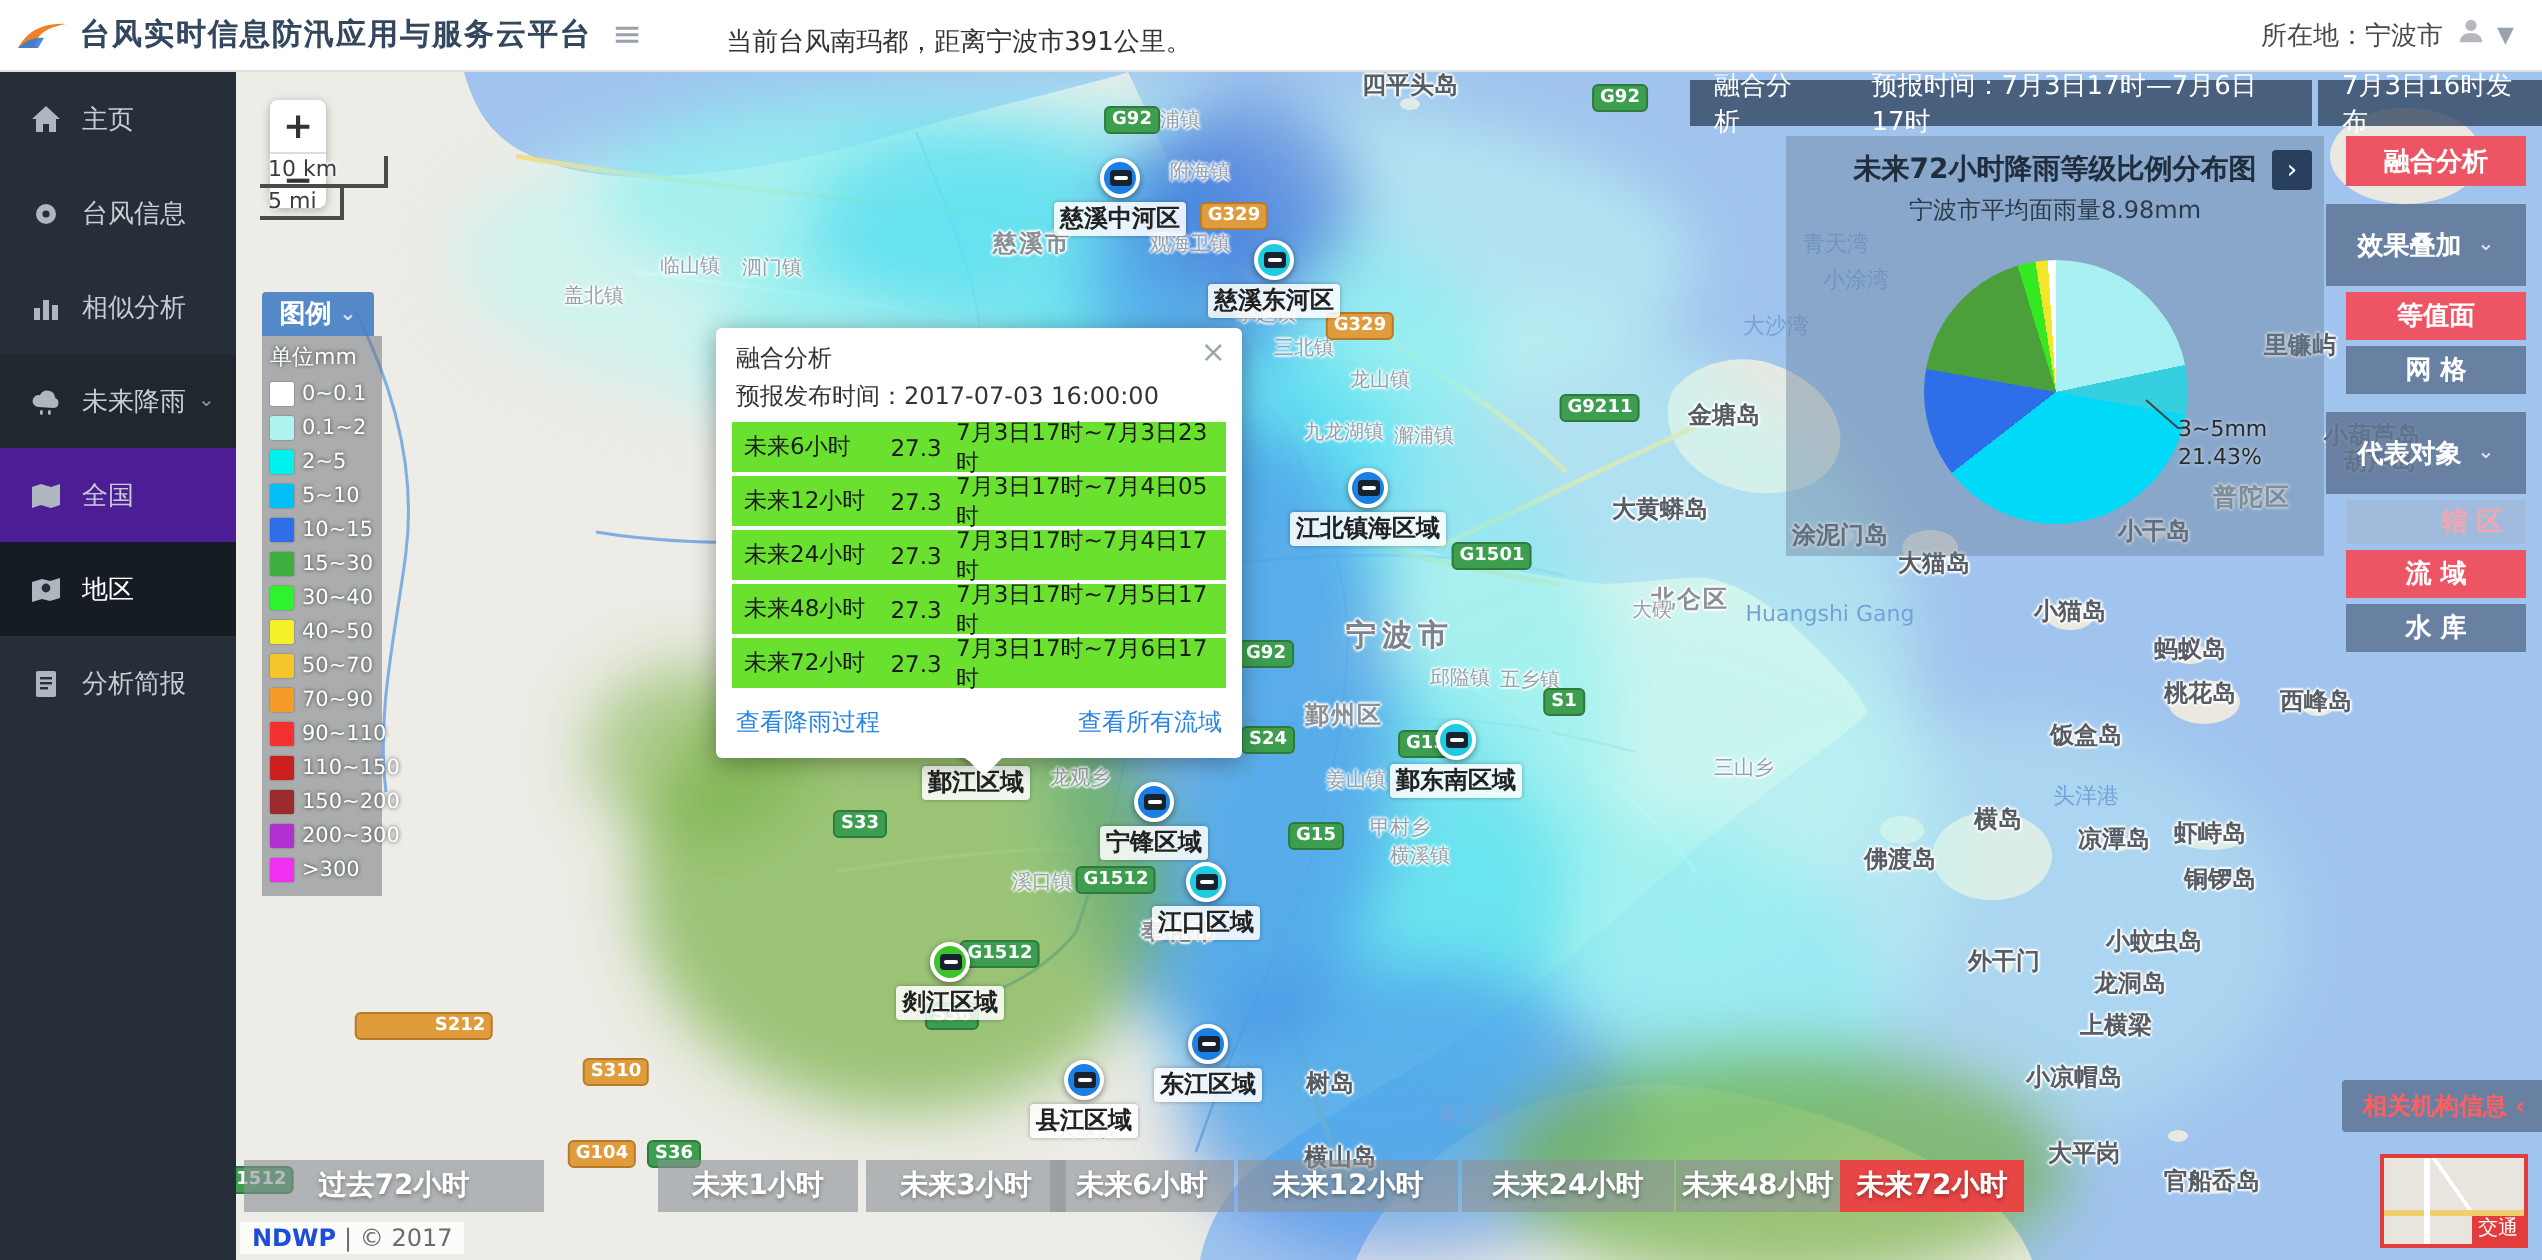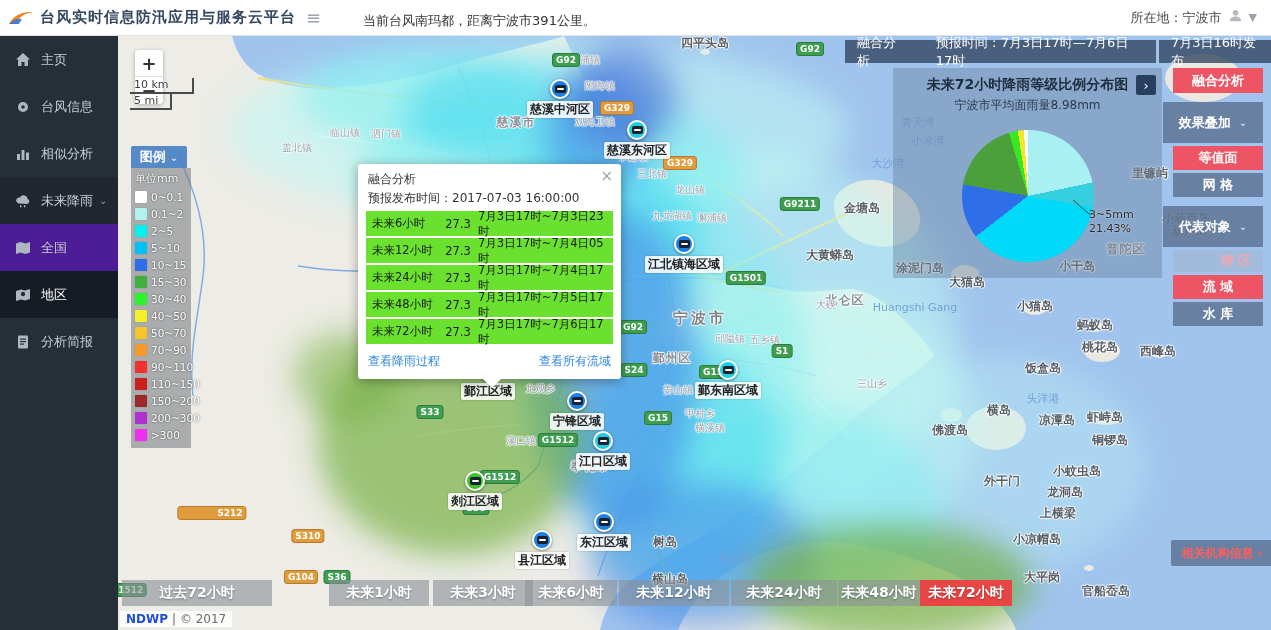--- a/index.html
+++ b/index.html
@@ -490,20 +490,23 @@
             <div class="c3">7月3日17时~7月6日17时</div>
           </div>
         </div>
       <div class="popup-links">
         <span class="plink">查看降雨过程</span>
         <span class="plink">查看所有流域</span>
       </div>
     </div>
 
     <div class="org-btn">相关机构信息 ‹</div>
+    <div class="minimap">
+      <span class="minimap-tag">交通</span>
+    </div>
 
     <div class="copyright">
       <span class="brand">NDWP</span><span class="suffix">| © 2017</span>
     </div>
   <div class="time-btn" style="left: 4px; width: 150px;">过去72小时</div>
       <div class="time-btn" style="left: 211px; width: 100px;">未来1小时</div>
       <div class="time-btn" style="left: 315px; width: 100px;">未来3小时</div>
       <div class="time-btn" style="left: 407px; width: 92px;">未来6小时</div>
       <div class="time-btn" style="left: 501px; width: 110px;">未来12小时</div>
       <div class="time-btn" style="left: 613px; width: 106px;">未来24小时</div>

